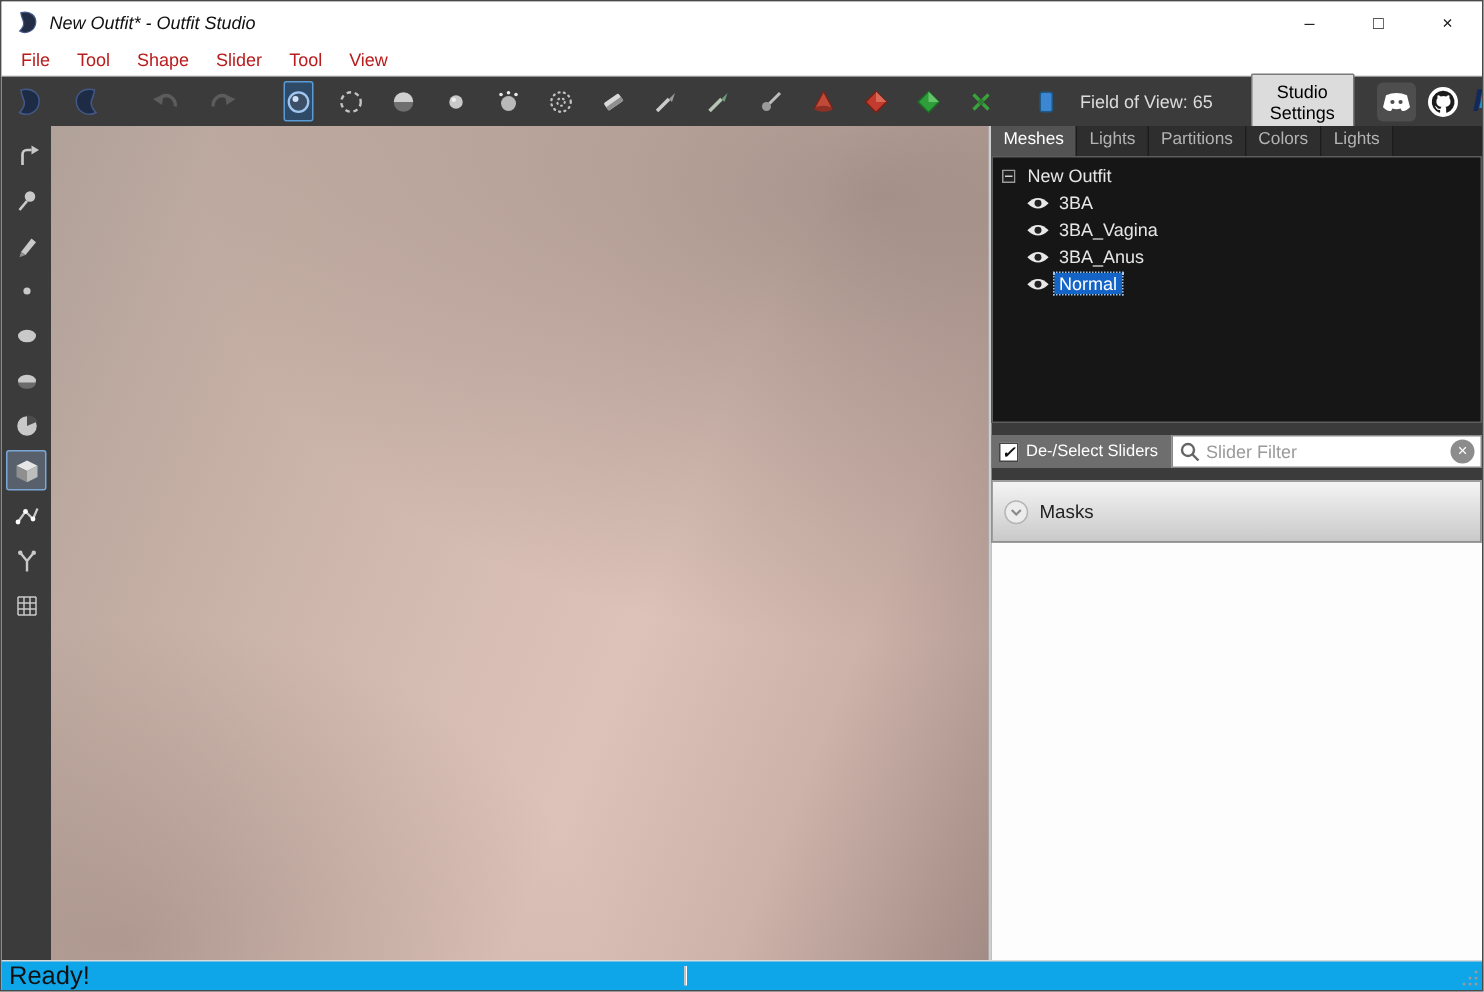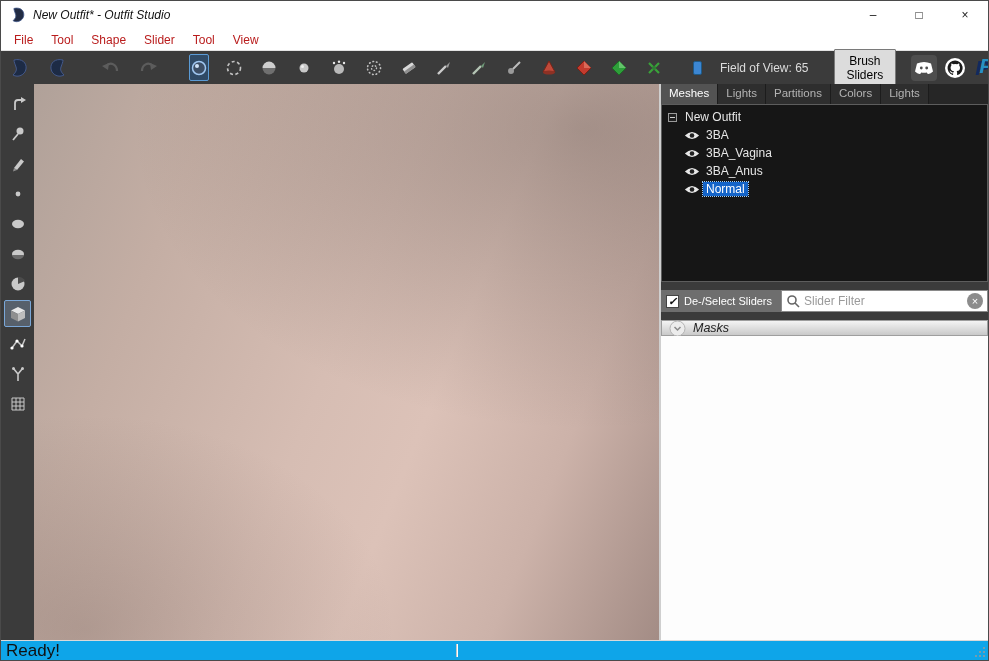--- a/index.html
+++ b/index.html
@@ -84,23 +84,23 @@
   .cb { width:13px; height:13px; background:#fff; border:1px solid #444; display:flex;
         align-items:center; justify-content:center; font-size:11px; font-weight:bold; color:#111; }
   .searchbox { flex:1 1 auto; background:#fff; border:1px solid #8a8a8a; display:flex;
                align-items:center; padding:0 4px; gap:4px; }
   .searchbox input { flex:1 1 auto; border:none; outline:none; font-size:12px;
                      font-family:"Liberation Sans", sans-serif; color:#333; min-width:0; }
   .searchbox input::placeholder { color:#9a9a9a; }
   .clear-btn { width:16px; height:16px; border-radius:50%; background:#8c8c8c; color:#fff;
                font-size:11px; line-height:16px; text-align:center; border:none; flex:0 0 auto; }
 
-  .masks { height:16px; background:linear-gradient(#f4f4f4,#c9c9c9); border:1px solid #9e9e9e;
+  .masks { height:42px; background:linear-gradient(#f4f4f4,#c9c9c9); border:1px solid #9e9e9e;
            display:flex; align-items:center; gap:7px; padding-left:7px; font-size:12.5px; color:#222;
-           flex:0 0 auto;font-style:italic; }
+           flex:0 0 auto; }
   .slider-area { flex:1 1 auto; background:#fdfdfd; }
 
   
   .statusbar { height:20px; background:#0ea5e9; border-top:1px solid #d9d9d9; position:relative;
                display:flex; align-items:center; font-size:17px; color:#111; flex:0 0 auto; }
   .status-msg { padding-left:5px; }
   .status-sep { position:absolute; left:455px; top:3px; bottom:3px; width:0;
                 border-left:1px solid #c4c4c4; border-right:1px solid #ffffff; }
   .grip { position:absolute; right:2px; bottom:2px; }
 
@@ -244,21 +244,21 @@
           <path d="M4 4 L14 14 M14 4 L4 14" stroke="#3aa23a" stroke-width="2.2"></path>
           <circle cx="9" cy="9" r="2" fill="#2e7d32"></circle>
         </svg>
     </button>
 
     <div class="fov-slider">
       <div class="track"></div>
       <div class="handle"></div>
     </div>
     <span class="fov-label">Field of View: 65</span>
-    <button class="btn-light">Brush Sliders</button>
+    <button class="btn-light">Studio Settings</button>
 
     <div class="social">
       <button class="tile">
         <svg width="18" height="14" viewBox="0 0 18 14">
             <path d="M2 2.5 Q9 -0.5 16 2.5 L18 10.5 Q15 13.6 12.5 12.8 L11.8 11.4 Q9 12.2 6.2 11.4 L5.5 12.8 Q3 13.6 0 10.5 Z" fill="#ffffff"></path>
             <circle cx="6.3" cy="7" r="1.4" fill="#4e4e4e"></circle>
             <circle cx="11.7" cy="7" r="1.4" fill="#4e4e4e"></circle>
           </svg>
       </button>
       <button class="tile flat">

